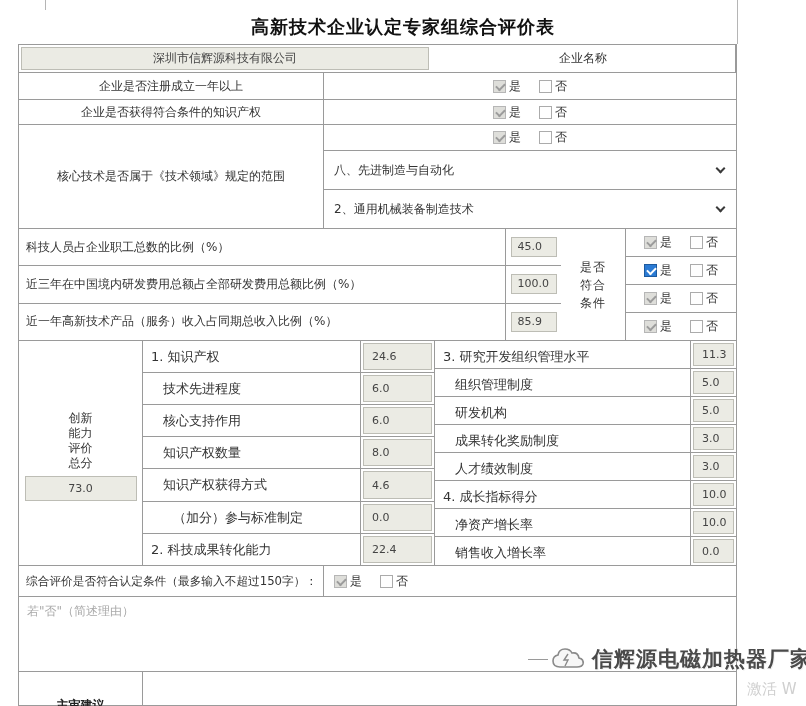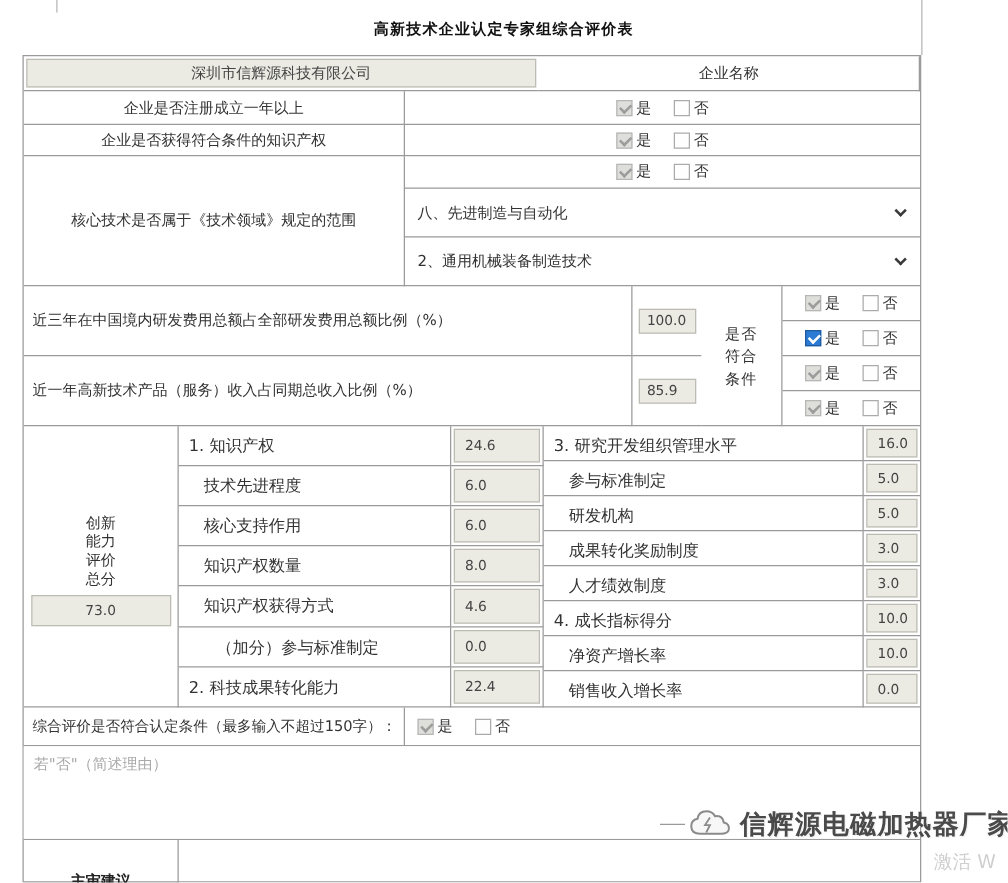--- a/index.html
+++ b/index.html
@@ -5,21 +5,21 @@
   * { box-sizing: border-box; margin: 0; padding: 0; }
   html, body { width: 806px; height: 706px; overflow: hidden; background: #fff;
     font-family: "DejaVu Sans", "Liberation Sans", sans-serif; }
   .page { position: relative; width: 806px; height: 706px; font-size: 12px; color: #333; background:#fff; }
 
   .artifact { position: absolute; background: #b5b5b5; width: 1px; }
   .artifact-1 { left: 45px; top: 0; height: 10px; }
   .artifact-2 { left: 737px; top: 0; height: 44px; }
 
   .title { position: absolute; top: 15px; left: 0; width: 100%; text-align: center;
-    font-size: 12px; font-weight: bold; color: #111; letter-spacing: 1px; }
+    font-size: 18px; font-weight: bold; color: #111; letter-spacing: 1px; }
 
   .tbl { position: absolute; left: 18px; top: 44px; width: 719px; height: 662px;
     border: 1px solid #9a9a9a; background: #fff; }
   .row { display: flex; width: 100%; }
   .cell { border-right: 1px solid #9a9a9a; border-bottom: 1px solid #9a9a9a; position: relative; }
   .cell.last { border-right: none; }
   .c-center { display: flex; align-items: center; justify-content: center; }
   .c-left { display: flex; align-items: center; padding-left: 7px; }
 
   .gbox { background: #ebebe4; border: 1px solid #bdbdb5; color: #444; }
@@ -141,20 +141,26 @@
         <div class="dd-row last">
           <span>2、通用机械装备制造技术</span>
           <span class="chev"></span>
         </div>
       </div>
     </div>
 
     <div class="row" style="height:112px">
       <div style="width:542px; display:flex; flex-direction:column;">
         <div class="row" style="height:28px; flex:1;">
+          <div class="cell c-left" style="width:487px">科技人员占企业职工总数的比例（%）</div>
+          <div class="cell last c-center" style="flex:1">
+              <div class="gbox b-vbox">45.0</div>
+            </div>
+        </div>
+        <div class="row" style="height:28px; flex:1;">
           <div class="cell c-left" style="width:487px">近三年在中国境内研发费用总额占全部研发费用总额比例（%）</div>
           <div class="cell last c-center" style="flex:1">
               <div class="gbox b-vbox">100.0</div>
             </div>
         </div>
         <div class="row" style="height:28px; flex:1;">
           <div class="cell c-left" style="width:487px">近一年高新技术产品（服务）收入占同期总收入比例（%）</div>
           <div class="cell last c-center" style="flex:1">
               <div class="gbox b-vbox">85.9</div>
             </div>
@@ -260,25 +266,25 @@
             <div class="cell" style="flex:1; display:flex;">
               <div class="gbox vfill">22.4</div>
             </div>
           </div>
       </div>
 
       <div style="flex:1; display:flex; flex-direction:column;">
         <div class="row" style="height:28px">
             <div class="cell score-label" style="width:256px; padding-left:8px;">3. 研究开发组织管理水平</div>
             <div class="cell last" style="flex:1; display:flex;">
-              <div class="gbox vfill">16.0</div>
-            </div>
-          </div>
-        <div class="row" style="height:28px">
-            <div class="cell score-label" style="width:256px; padding-left:20px;">参与标准制定</div>
+              <div class="gbox vfill">11.3</div>
+            </div>
+          </div>
+        <div class="row" style="height:28px">
+            <div class="cell score-label" style="width:256px; padding-left:20px;">组织管理制度</div>
             <div class="cell last" style="flex:1; display:flex;">
               <div class="gbox vfill">5.0</div>
             </div>
           </div>
         <div class="row" style="height:28px">
             <div class="cell score-label" style="width:256px; padding-left:20px;">研发机构</div>
             <div class="cell last" style="flex:1; display:flex;">
               <div class="gbox vfill">5.0</div>
             </div>
           </div>

